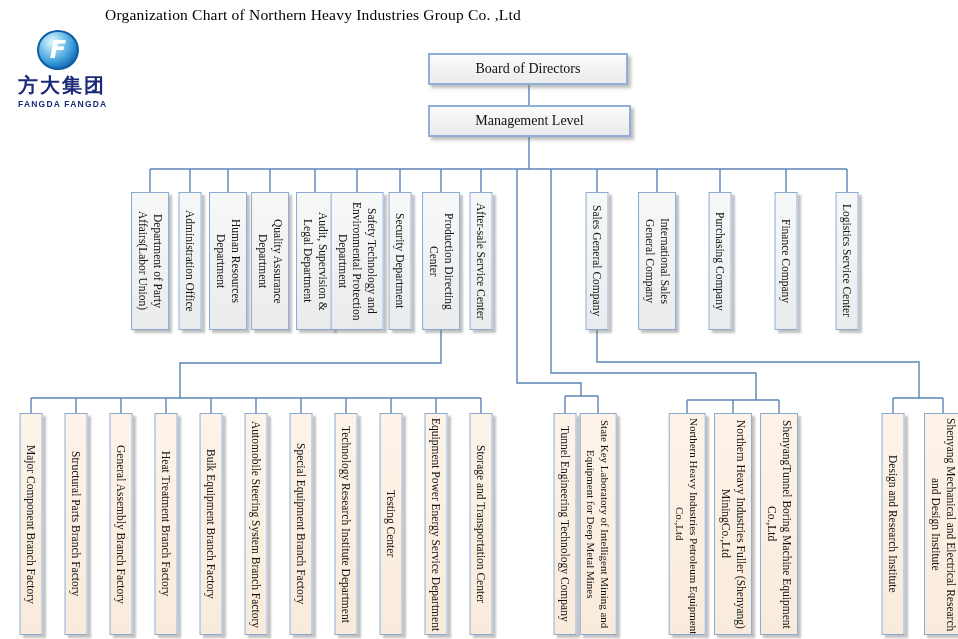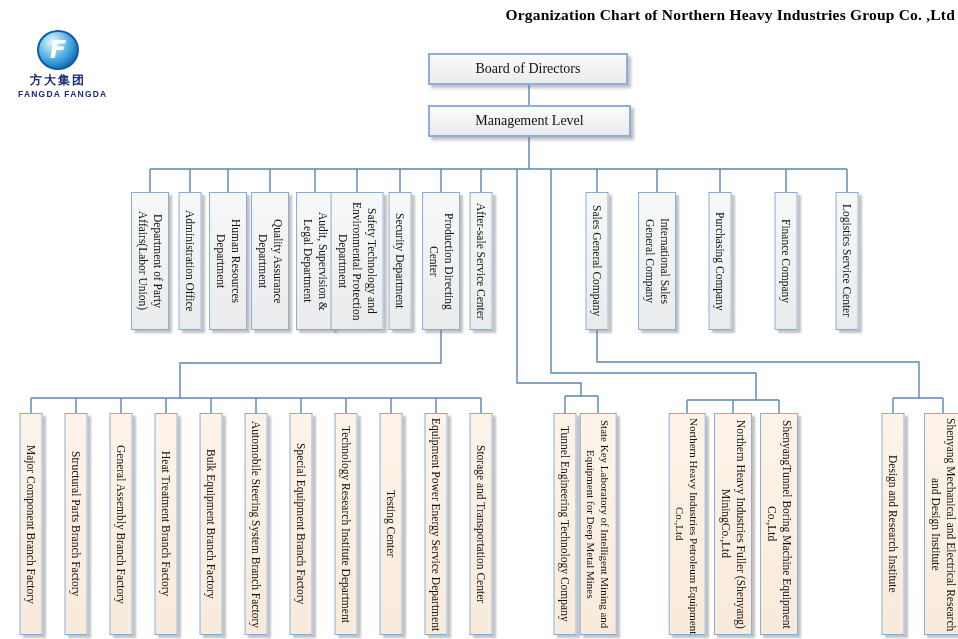--- a/index.html
+++ b/index.html
@@ -1,29 +1,29 @@
 <!DOCTYPE html>
 <html><head>
 <meta charset="utf-8">
 <style>
   html,body{margin:0;padding:0;}
   body{width:958px;height:639px;background:#ffffff;position:relative;overflow:hidden;
        font-family:"Liberation Serif","DejaVu Serif",serif;}
   .stage{position:absolute;inset:0;width:958px;height:639px;}
-  .title{position:absolute;left:105px;top:6px;width:850px;text-align:right;
-         font-size:15.5px;font-weight:bold;color:#000;letter-spacing:.2px;}
+  .title{position:absolute;left:105px;top:6px;width:850px;text-align:left;
+         font-size:15.5px;font-weight:normal;color:#000;letter-spacing:.2px;}
   
   .fangda{position:absolute;left:18px;top:30px;width:80px;text-align:center;}
   .fangda .orb{width:42px;height:40px;margin:0 auto;border-radius:50%;
       background:radial-gradient(circle at 35% 28%, #e8f6fd 0%, #9fd8f2 22%, #3f9fdc 55%, #1266b0 80%, #0a4a8f 100%);
       border:2px solid #0d5ca6;box-sizing:border-box;position:relative;}
   .fangda .orb span{position:absolute;left:0;right:0;top:4px;color:#fff;
       font-family:"DejaVu Sans",sans-serif;font-weight:bold;font-size:24px;font-style:italic;}
   .fangda .cn{margin-top:2px;font-family:"DejaVu Sans",sans-serif;font-weight:bold;
-      font-size:12px;color:#1b2a78;letter-spacing:2px;white-space:nowrap;}
+      font-size:20px;color:#1b2a78;letter-spacing:2px;white-space:nowrap;}
   .fangda .en{font-family:"Liberation Sans",sans-serif;font-weight:bold;
       font-size:8.5px;color:#1b2a78;letter-spacing:1.2px;white-space:nowrap;}
   .nhi{position:absolute;left:100px;top:44px;width:92px;text-align:center;}
   .nhi .abbr{font-family:"Liberation Sans",sans-serif;font-weight:bold;font-size:31px;
       line-height:1;color:#e8000d;letter-spacing:4px;}
   .nhi .cn{margin-top:3px;font-family:"DejaVu Sans",sans-serif;font-weight:bold;
       font-size:19px;line-height:1;color:#2a3f9d;letter-spacing:2px;white-space:nowrap;}
   
   .hbox{position:absolute;display:flex;align-items:center;justify-content:center;
       box-sizing:border-box;font-size:14px;color:#111;

